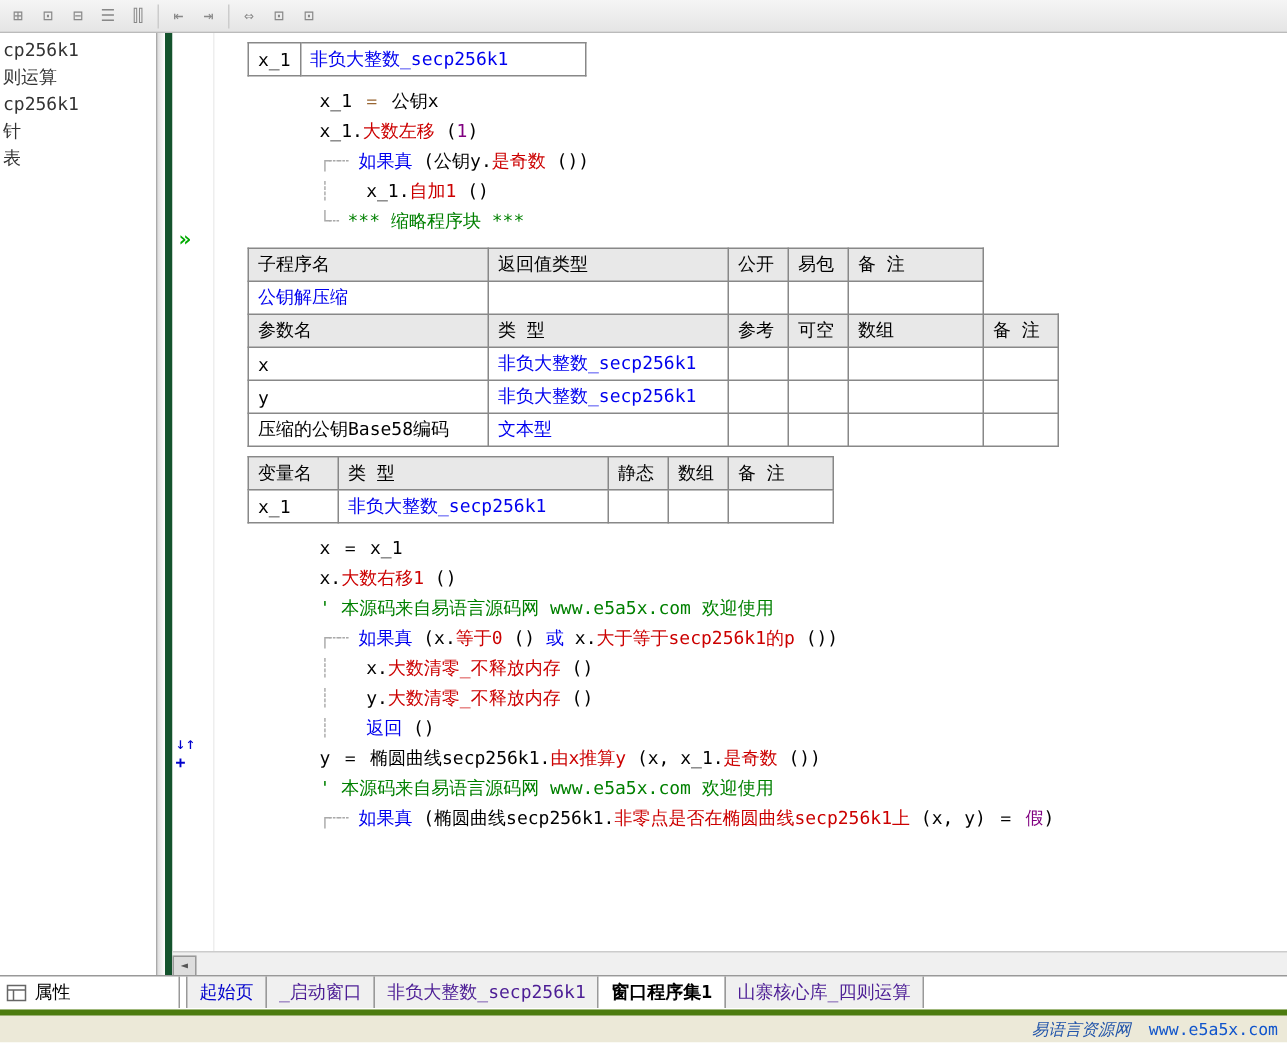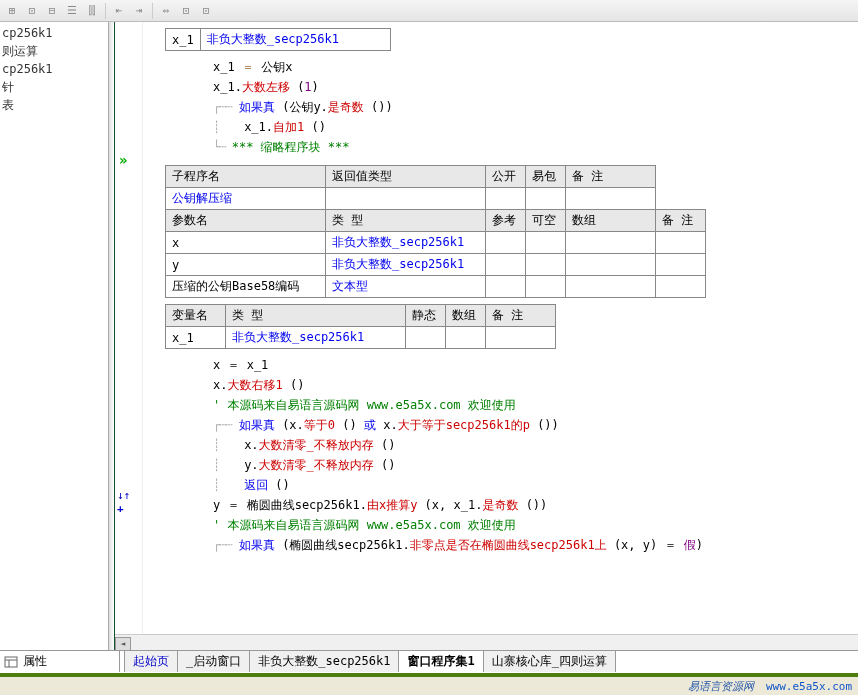--- a/index.html
+++ b/index.html
@@ -1,21 +1,21 @@
 <!DOCTYPE html>
 <html><head>
 <meta charset="utf-8">
 <style>
 * { margin: 0; padding: 0; box-sizing: border-box; }
 body { font-family: "SimSun", "宋体", monospace; font-size: 12px; background: #fff; overflow: hidden; width: 858px; height: 695px; position: relative; }
 .toolbar { height: 22px; background: linear-gradient(#f5f5f5, #e5e5e5); border-bottom: 1px solid #bbb; display: flex; align-items: center; padding: 0 2px; }
 .toolbar-icon { width: 20px; height: 18px; display: inline-flex; align-items: center; justify-content: center; border: 1px solid transparent; color: #888; font-size: 11px; cursor: pointer; }
 .toolbar-sep { width: 1px; height: 16px; background: #ccc; margin: 0 3px; }
 .main { display: flex; height: 650px; }
-.sidebar { width: 115px; background: #fff; border-right: 1px solid #14532d; position: relative; overflow: hidden; }
+.sidebar { width: 115px; background: #fff; border-right: 5px solid #14532d; position: relative; overflow: hidden; }
 .side-panel { padding: 2px; font-size: 12px; line-height: 18px; color: #333; }
 .side-panel div { white-space: nowrap; overflow: hidden; }
 .side-splitter { position: absolute; right: 0; top: 0; bottom: 0; width: 6px; background: linear-gradient(90deg, #ddd, #fff); border-left: 1px solid #aaa; }
 .editor-wrap { flex: 1; overflow: hidden; background: #fff; position: relative; }
 .editor { overflow: auto; height: 100%; padding-left: 30px; }
 .gutter { position: absolute; left: 0; top: 0; bottom: 0; width: 28px; border-right: 1px solid #eee; }
 .mark-a { position: absolute; left: 4px; color: #0a0; font-weight: bold; font-size: 14px; }
 .mark-b { position: absolute; left: 2px; color: #00c; font-size: 11px; }
 .mark-plus { color: #00c; font-weight: bold; }
 .code-area { padding: 4px 4px 4px 20px; }
@@ -26,21 +26,21 @@
 .blue { color: #0000ee; }
 .red { color: #cc0000; }
 .green { color: #008000; }
 .brown { color: #996633; }
 .purple { color: #800080; }
 .tree-dash { color: #aaa; letter-spacing: -1px; }
 .bottom-tabs { position: absolute; bottom: 23px; left: 0; right: 0; height: 22px; background: #fff; border-top: 1px solid #999; display: flex; align-items: flex-end; }
 .bt-left { width: 120px; display: flex; align-items: center; padding: 0 4px; border-right: 1px solid #999; height: 100%; }
 .bt-icon { width: 16px; height: 14px; margin-right: 3px; display: inline-flex; align-items: center; }
 .bt-tabs { flex: 1; display: flex; align-items: flex-end; height: 100%; overflow: hidden; padding-left: 4px; }
-.tab { padding: 2px 8px; border: 1px solid #999; border-bottom: none; margin-right: -1px; background: #f0f0f0; font-size: 12px; cursor: pointer; color: #000000; }
+.tab { padding: 2px 8px; border: 1px solid #999; border-bottom: none; margin-right: -1px; background: #f0f0f0; font-size: 12px; cursor: pointer; color: #4c1d95; }
 .tab.active { background: #fff; font-weight: bold; color: #000; }
 .tab.link { color: #0000cc; }
 .footer { position: absolute; bottom: 0; left: 0; right: 0; height: 22px; background: #ece9d8; border-top: 4px solid #4d7c0f; display: flex; justify-content: flex-end; align-items: center; padding: 0 6px; font-size: 11px; color: #337; }
 .footer a { color: #1155cc; text-decoration: none; margin-left: 12px; }
 .hscroll { position: absolute; bottom: 45px; left: 115px; right: 0; height: 16px; background: #f0f0f0; border-top: 1px solid #ccc; }
 .hscroll-btn { width: 16px; height: 14px; background: #ddd; border: 1px solid #999; display: inline-flex; align-items: center; justify-content: center; font-size: 8px; color: #555; }
 </style>
 </head>
 <body>
 

